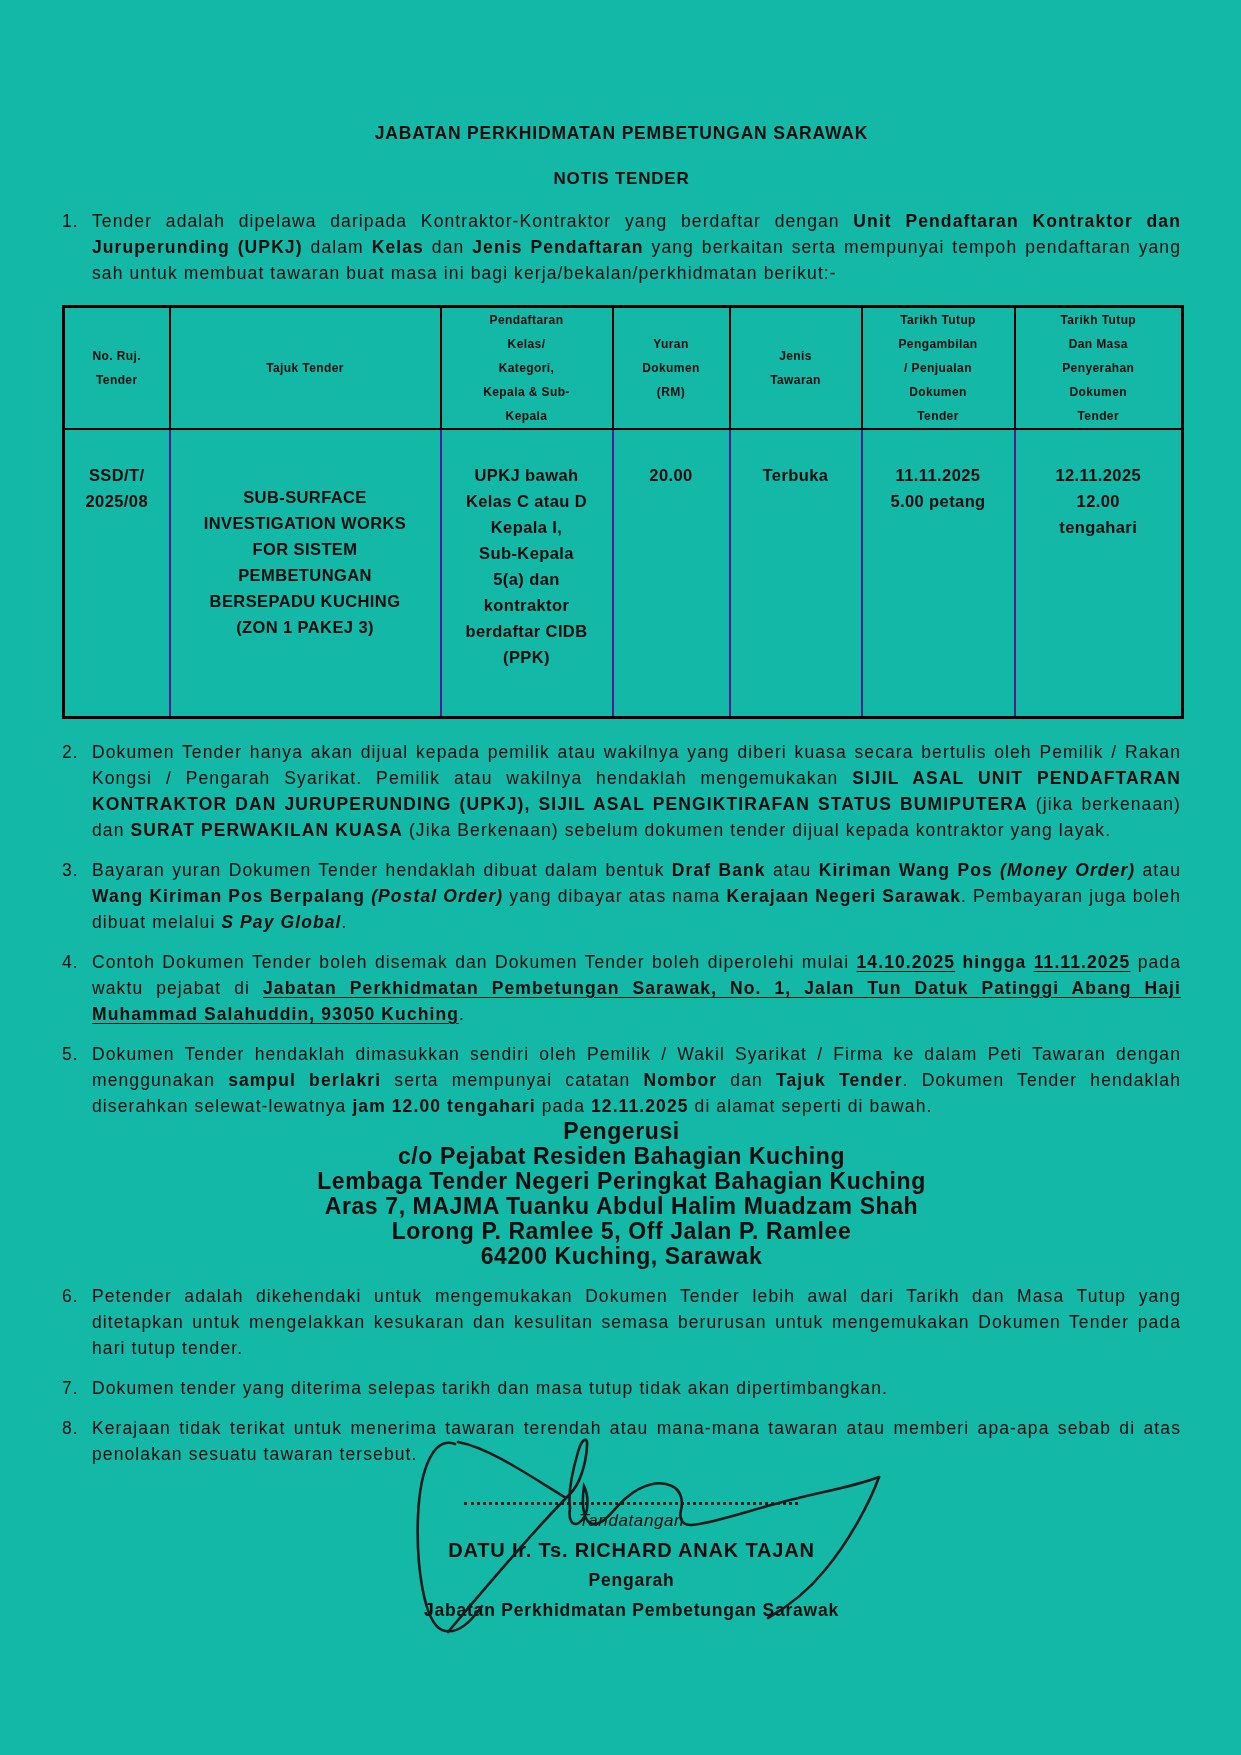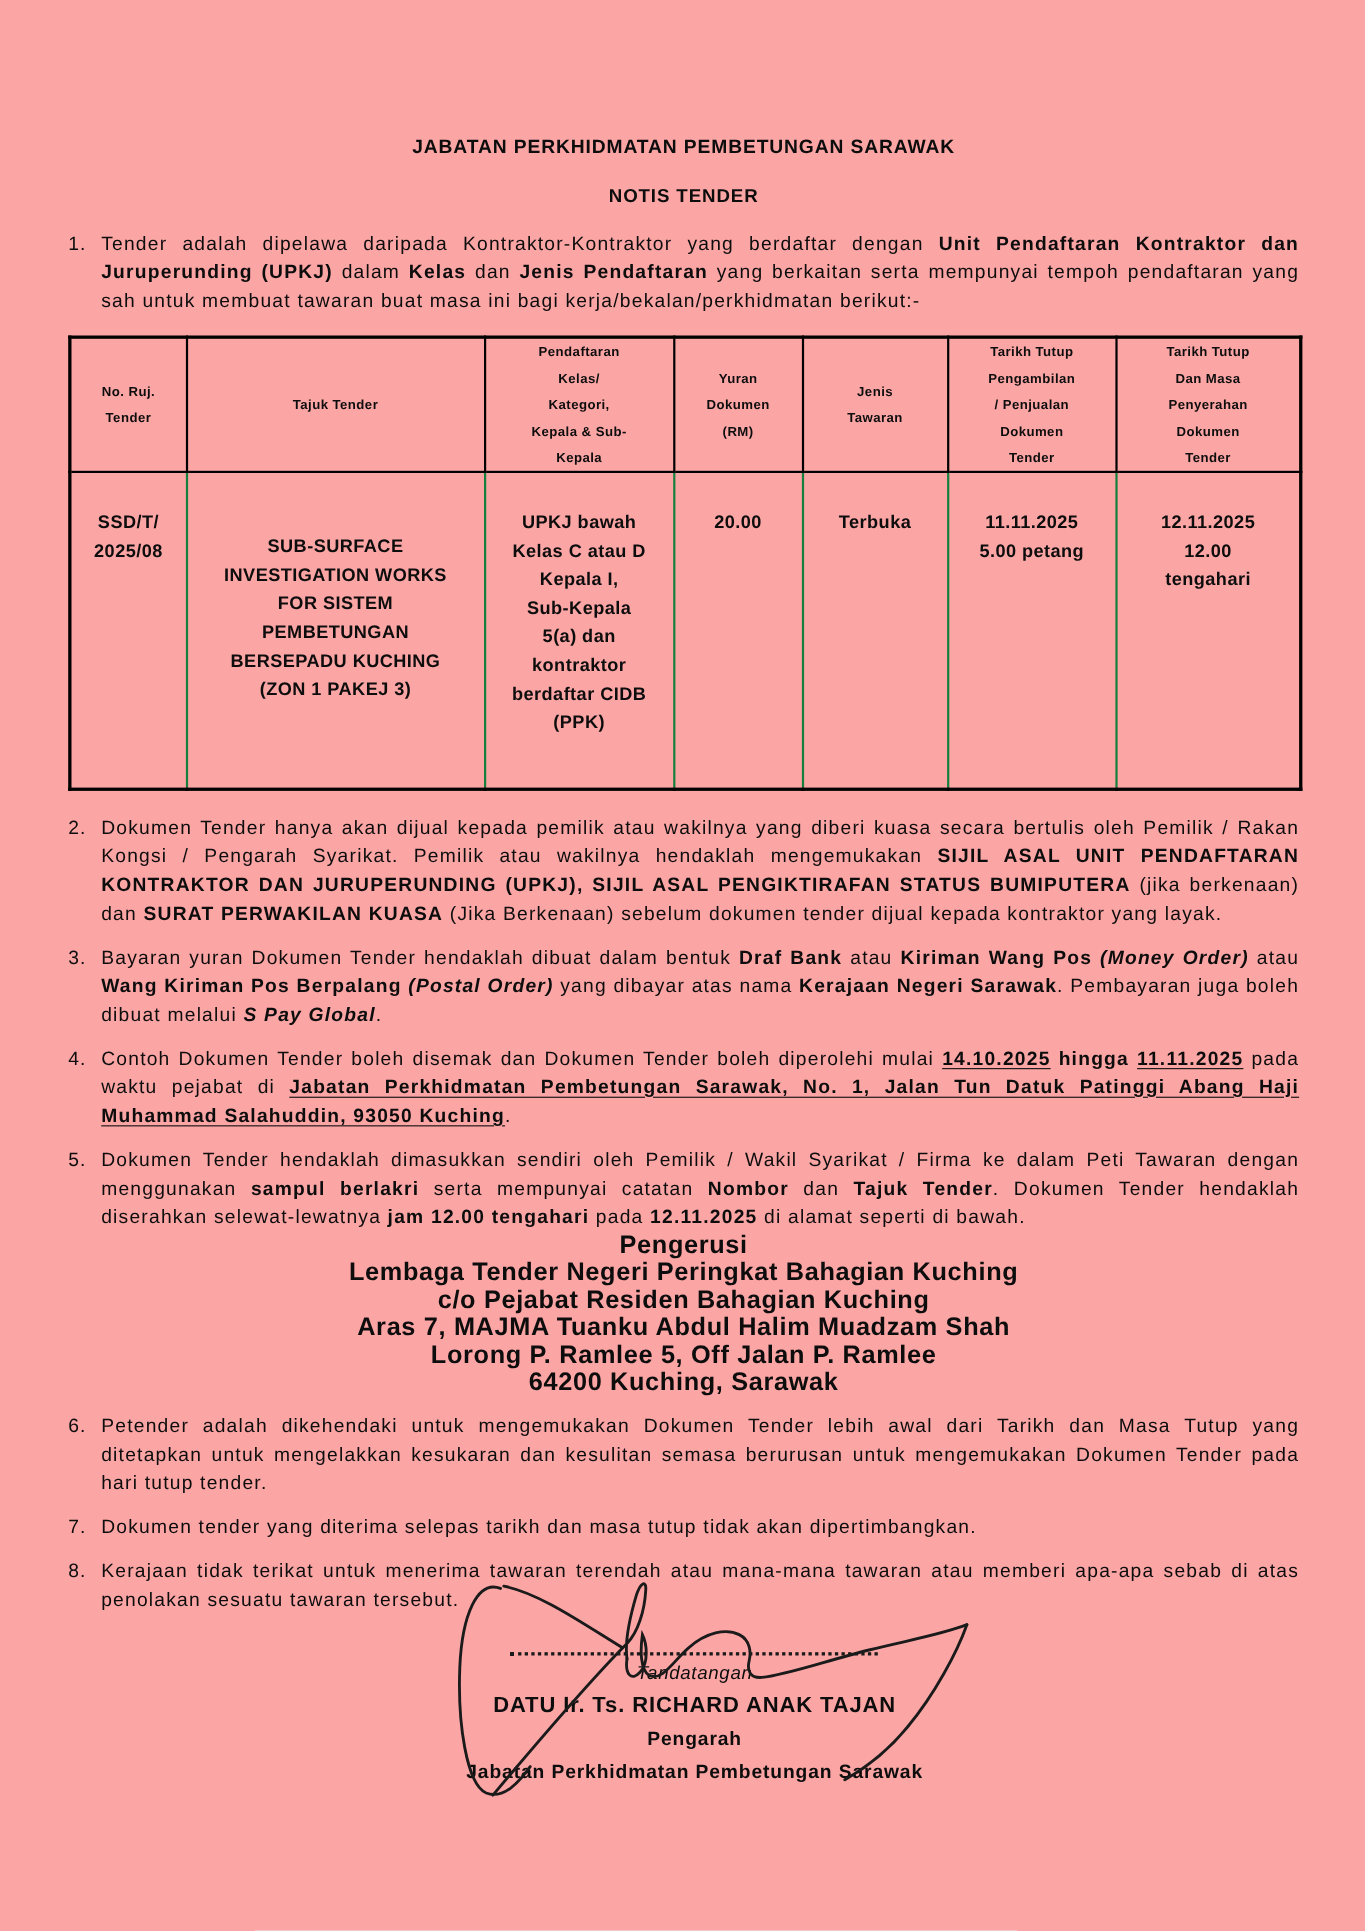--- a/index.html
+++ b/index.html
@@ -1,19 +1,19 @@
 <!DOCTYPE html>
 <html><head>
 <meta charset="utf-8">
 <style>
   html,body{margin:0;padding:0;background:#e8e8e8;}
   .page{
     position:relative;
     width:1241px;height:1755px;
-    background:#fca5a5;
+    background:#14b8a6;
     font-family:"Liberation Sans", sans-serif;
     color:#0d0d0d;
     overflow:hidden;
     margin:0 auto;
   }
   .content{
     position:absolute;left:62px;top:120px;width:1119px;
   }
   .doc-title{
     text-align:center;font-weight:bold;font-size:17.5px;
@@ -38,21 +38,21 @@
     width:100%;border-collapse:collapse;border:3px solid #000;
     margin-top:19px;table-layout:fixed;
     text-align:center;font-weight:bold;
   }
   table.tender th{
     border:2px solid #000;vertical-align:middle;
     font-size:12px;line-height:24px;letter-spacing:0.4px;
     white-space:pre-line;height:118px;padding:0 2px;
   }
   table.tender td{
-    border:2px solid #15803d;vertical-align:top;
+    border:2px solid #4c1d95;vertical-align:top;
     font-size:16.5px;line-height:26px;letter-spacing:0.4px;
     white-space:pre-line;height:232px;padding:32px 4px 0 4px;
   }
   table.tender td.pad-more{padding-top:54px;}
 
   .address{
     text-align:center;font-weight:bold;font-size:23px;
     line-height:25px;letter-spacing:0.6px;
   }
   .sig-block{
@@ -166,22 +166,22 @@
       <div class="txt"><span>Contoh Dokumen Tender boleh disemak dan Dokumen Tender boleh diperolehi mulai </span><span class="f-b f-u">14.10.2025</span><span class="f-b"> hingga </span><span class="f-b f-u">11.11.2025</span><span> pada waktu pejabat di </span><span class="f-b f-u">Jabatan Perkhidmatan Pembetungan Sarawak, No. 1, Jalan Tun Datuk Patinggi Abang Haji Muhammad Salahuddin, 93050 Kuching</span><span>.</span></div>
     </div>
 
     <div class="item">
       <div class="num">5.</div>
       <div class="txt"><span>Dokumen Tender hendaklah dimasukkan sendiri oleh Pemilik / Wakil Syarikat / Firma ke dalam Peti Tawaran dengan menggunakan </span><span class="f-b">sampul berlakri</span><span> serta mempunyai catatan </span><span class="f-b">Nombor</span><span> dan </span><span class="f-b">Tajuk Tender</span><span>. Dokumen Tender hendaklah diserahkan selewat-lewatnya </span><span class="f-b">jam 12.00 tengahari</span><span> pada </span><span class="f-b">12.11.2025</span><span> di alamat seperti di bawah.</span></div>
     </div>
 
     <div class="address">
       <div>Pengerusi</div>
+      <div>c/o Pejabat Residen Bahagian Kuching</div>
       <div>Lembaga Tender Negeri Peringkat Bahagian Kuching</div>
-      <div>c/o Pejabat Residen Bahagian Kuching</div>
       <div>Aras 7, MAJMA Tuanku Abdul Halim Muadzam Shah</div>
       <div>Lorong P. Ramlee 5, Off Jalan P. Ramlee</div>
       <div>64200 Kuching, Sarawak</div>
     </div>
 
     <div class="item">
       <div class="num">6.</div>
       <div class="txt"><span>Petender adalah dikehendaki untuk mengemukakan Dokumen Tender lebih awal dari Tarikh dan Masa Tutup yang ditetapkan untuk mengelakkan kesukaran dan kesulitan semasa berurusan untuk mengemukakan Dokumen Tender pada hari tutup tender.</span></div>
     </div>
 

